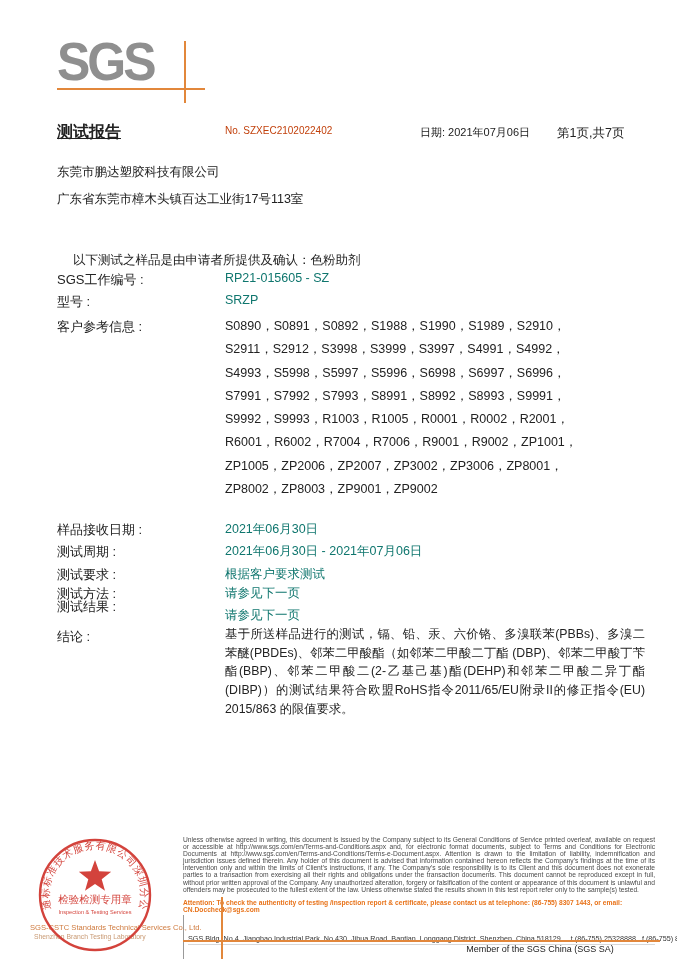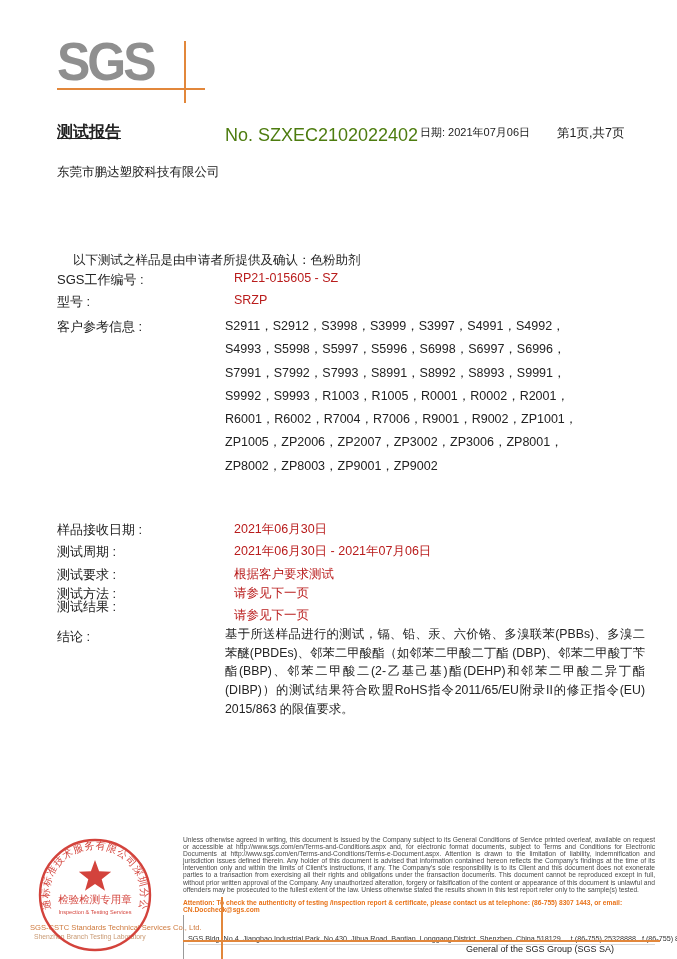--- a/index.html
+++ b/index.html
@@ -13,30 +13,30 @@
   
   .logo-text{
     position:absolute; left:57px; top:30px;
     font-size:50px; font-weight:bold; letter-spacing:-3px;
     color:#8f8f8f; transform:scaleY(1.08); transform-origin:top left;
   }
   .logo-hline{ position:absolute; left:57px; top:88px; width:148px; height:2px; background:#e2873b; }
   .logo-vline{ position:absolute; left:184px; top:41px; width:2px; height:62px; background:#e2873b; }
   
   .doc-title{ position:absolute; left:57px; top:122px; font-size:16px; font-weight:bold; color:#222;text-decoration:underline; }
-  .report-no{ position:absolute; left:225px; top:125px; font-size:18px; color:#4d7c0f; }
+  .report-no{ position:absolute; left:225px; top:125px; font-size:10px; color:#c2410c; }
   .report-date{ position:absolute; left:420px; top:125px; font-size:11px; color:#222; }
   .report-page{ position:absolute; left:557px; top:125px; font-size:12.5px; color:#222; }
   
   .company{ position:absolute; left:57px; top:164px; font-size:12.5px; color:#222;text-align:right; }
   .company-addr{ position:absolute; left:57px; top:191px; font-size:12.5px; color:#222; }
   
   .statement{ position:absolute; left:57px; top:252px; font-size:12.5px; color:#222;margin-left:16px; }
   .flabel{ position:absolute; left:57px; font-size:13px; color:#222; }
-  .fvalue{ position:absolute; left:225px; font-size:12.5px; color:#b91c1c;margin-left:9px; }
+  .fvalue{ position:absolute; left:225px; font-size:12.5px; color:#0f766e; }
   .ref-lines{ position:absolute; left:225px; top:318px; font-size:12.5px; color:#222; }
   .ref-lines div{ height:23.3px; }
   .conclusion-text{
     position:absolute; left:225px; top:625px; width:420px;
     font-size:12.3px; line-height:18.7px; color:#222; text-align:justify;
   }
   
   .legal{
     position:absolute; left:183px; top:836px; width:472px;
     font-size:6.7px; line-height:7.1px; color:#4a4a4a; text-align:justify;
@@ -67,31 +67,33 @@
   <div class="logo-text">SGS</div>
   <div class="logo-hline"></div>
   <div class="logo-vline"></div>
 
   <div class="doc-title">测试报告</div>
   <div class="report-no">No. SZXEC2102022402</div>
   <div class="report-date">日期: 2021年07月06日</div>
   <div class="report-page">第1页,共7页</div>
 
   <div class="company">东莞市鹏达塑胶科技有限公司</div>
+  <div class="company-addr">广东省东莞市樟木头镇百达工业街17号113室</div>
 
   <div class="statement">以下测试之样品是由申请者所提供及确认：色粉助剂</div>
 
   <div class="flabel" style="top:271px">SGS工作编号 :</div>
   <div class="fvalue" style="top:271px">RP21-015605 - SZ</div>
 
   <div class="flabel" style="top:293px">型号 :</div>
   <div class="fvalue" style="top:293px">SRZP</div>
 
   <div class="flabel" style="top:318px">客户参考信息 :</div>
   <div class="ref-lines">
+    <div>S0890，S0891，S0892，S1988，S1990，S1989，S2910，</div>
     <div>S2911，S2912，S3998，S3999，S3997，S4991，S4992，</div>
     <div>S4993，S5998，S5997，S5996，S6998，S6997，S6996，</div>
     <div>S7991，S7992，S7993，S8991，S8992，S8993，S9991，</div>
     <div>S9992，S9993，R1003，R1005，R0001，R0002，R2001，</div>
     <div>R6001，R6002，R7004，R7006，R9001，R9002，ZP1001，</div>
     <div>ZP1005，ZP2006，ZP2007，ZP3002，ZP3006，ZP8001，</div>
     <div>ZP8002，ZP8003，ZP9001，ZP9002</div>
   </div>
 
   <div class="flabel" style="top:521px">样品接收日期 :</div>
@@ -118,21 +120,21 @@
   <div class="addr-block">
     <div class="addr-row">
       <span>SGS Bldg, No.4, Jianghao Industrial Park, No.430, Jihua Road, Bantian, Longgang District, Shenzhen, China 518129</span>
       <span>t (86-755) 25328888   f (86-755) 83106190   www.sgsgroup.com.cn</span>
     </div>
     
   </div>
 
   <div class="footer-orange-hline"></div>
   <div class="footer-orange-vline"></div>
-  <div class="member">General of the SGS Group (SGS SA)</div>
+  <div class="member">Member of the SGS China (SGS SA)</div>
 
   <div class="sgs-cstc">SGS-CSTC Standards Technical Services Co., Ltd.</div>
   <div class="sgs-branch">Shenzhen Branch Testing Laboratory</div>
 
   <svg class="stamp" width="118" height="118" viewBox="0 0 118 118">
     <circle cx="59" cy="59" r="55" fill="none" stroke="#d0342c" stroke-width="2.4"></circle>
     <defs>
       <path id="ringPath" d="M 15.8,74.7 A 46,46 0 1 1 102.2,74.7" fill="none"></path>
     </defs>
     <text font-size="10" fill="#d0342c" letter-spacing="0.8">

